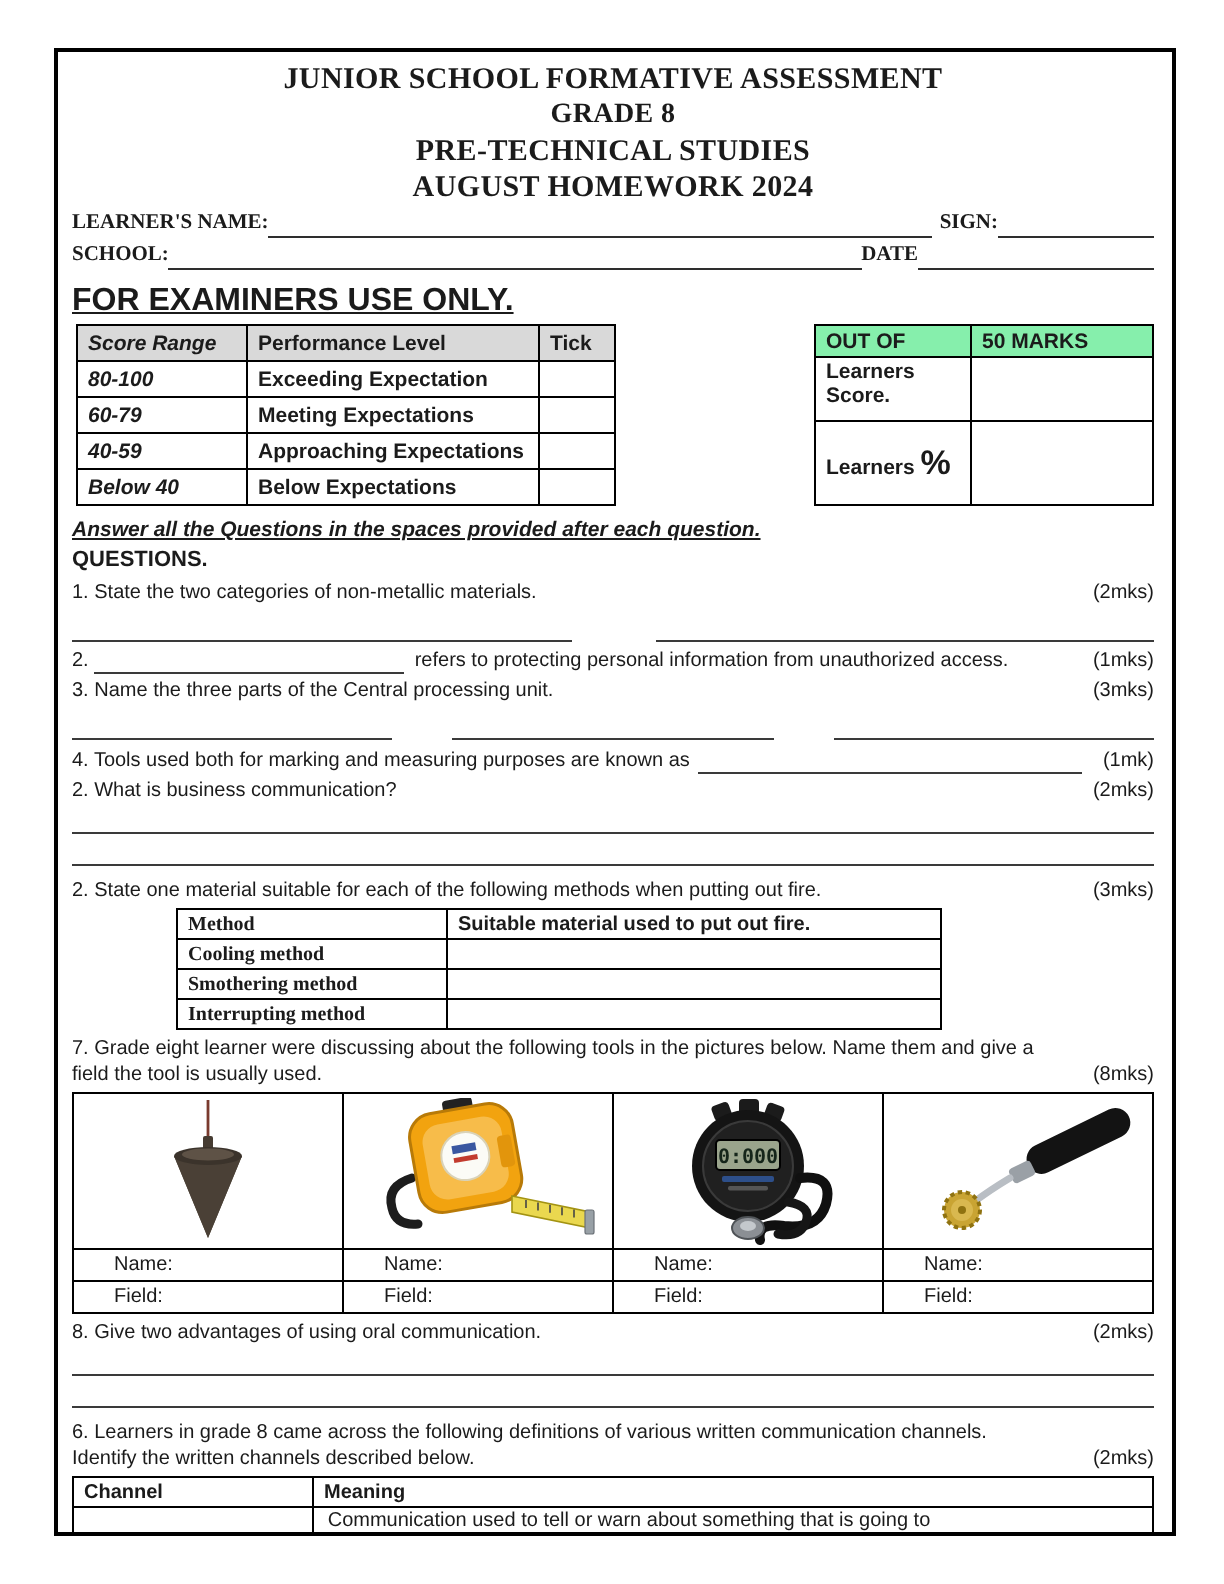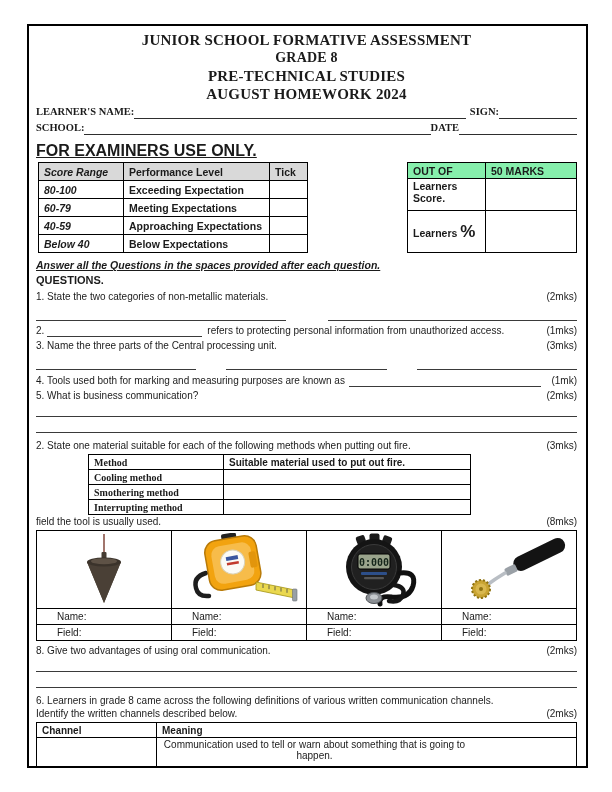--- a/index.html
+++ b/index.html
@@ -210,21 +210,21 @@
       <span class="seg"></span>
     </div>
 
     <div class="q-line" style="margin-top:4px;">
       <span class="q-text">4. Tools used both for marking and measuring purposes are known as</span>
       <span class="blank-flex"></span>
       <span class="marks" style="margin-left:0;">(1mk)</span>
     </div>
 
     <div class="q-line">
-      <span class="q-text">5. What is business communication?</span>
+      <span class="q-text">2. What is business communication?</span>
       <span class="marks">(2mks)</span>
     </div>
     <div class="ans-full"></div>
     <div class="ans-full"></div>
 
     <div class="q-line" style="margin-top:6px;">
       <span class="q-text">2. State one material suitable for each of the following methods when putting out fire.</span>
       <span class="marks">(3mks)</span>
     </div>
     <table class="fire-table">
@@ -241,20 +241,23 @@
         <td class="c-method">Smothering method</td>
         <td class="c-material"></td>
       </tr>
       <tr>
         <td class="c-method">Interrupting method</td>
         <td class="c-material"></td>
       </tr>
     </tbody>
       </table>
 
+    <div class="q-line" style="margin-top:3px;">
+      <span class="q-text">7. Grade eight learner were discussing about the following tools in the pictures below. Name them and give a</span>
+    </div>
     <div class="q-line" style="margin-top:0;">
       <span class="q-text">field the tool is usually used.</span>
       <span class="marks">(8mks)</span>
     </div>
 
     <table class="tools-table">
       <tbody>
           <tr>
         <td class="img-cell">
           <svg width="128" height="74" viewBox="0 0 128 74">

